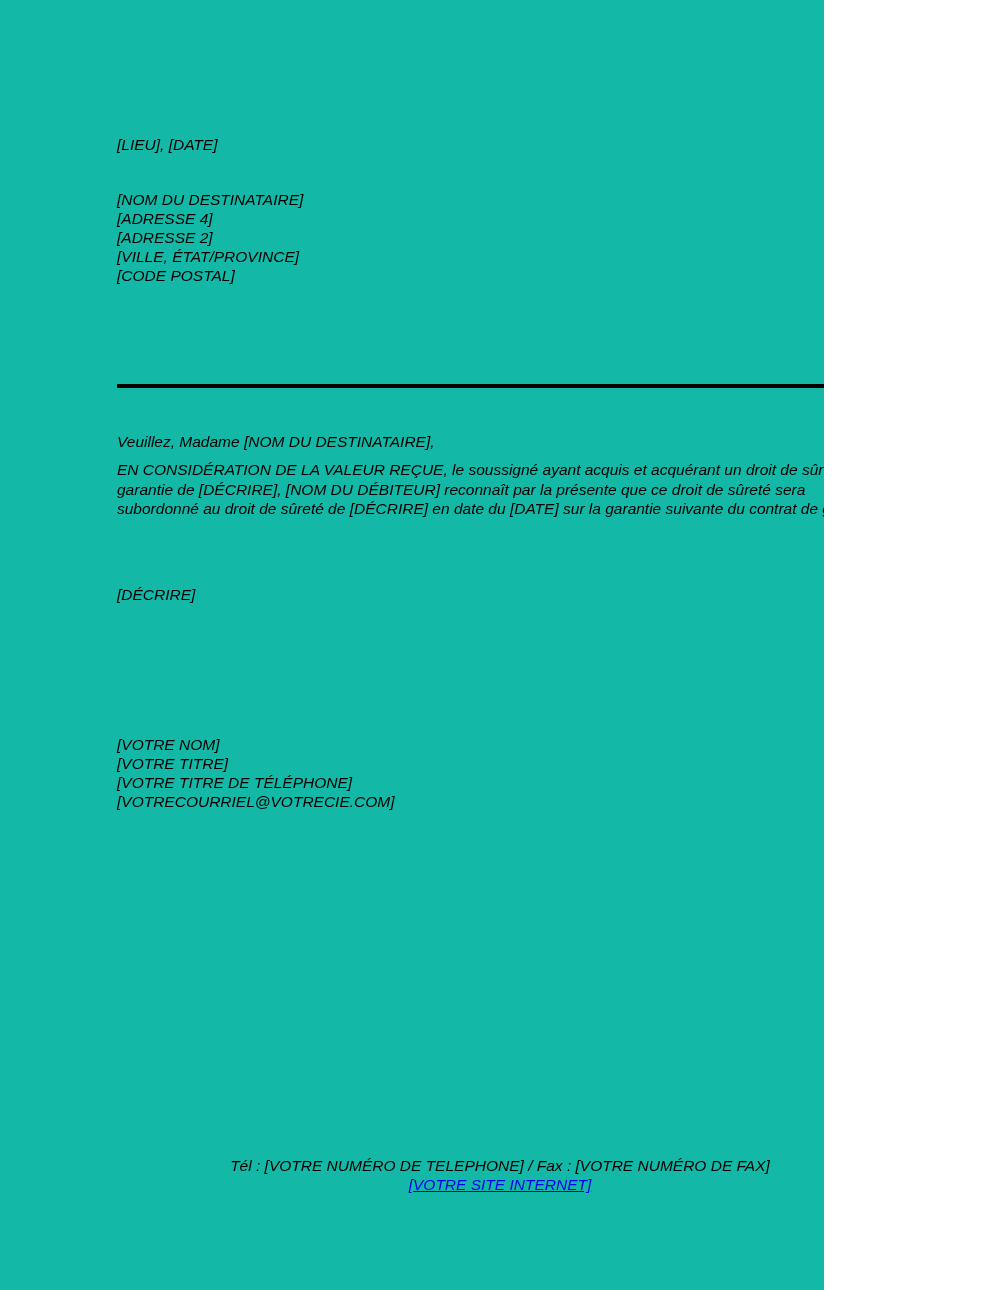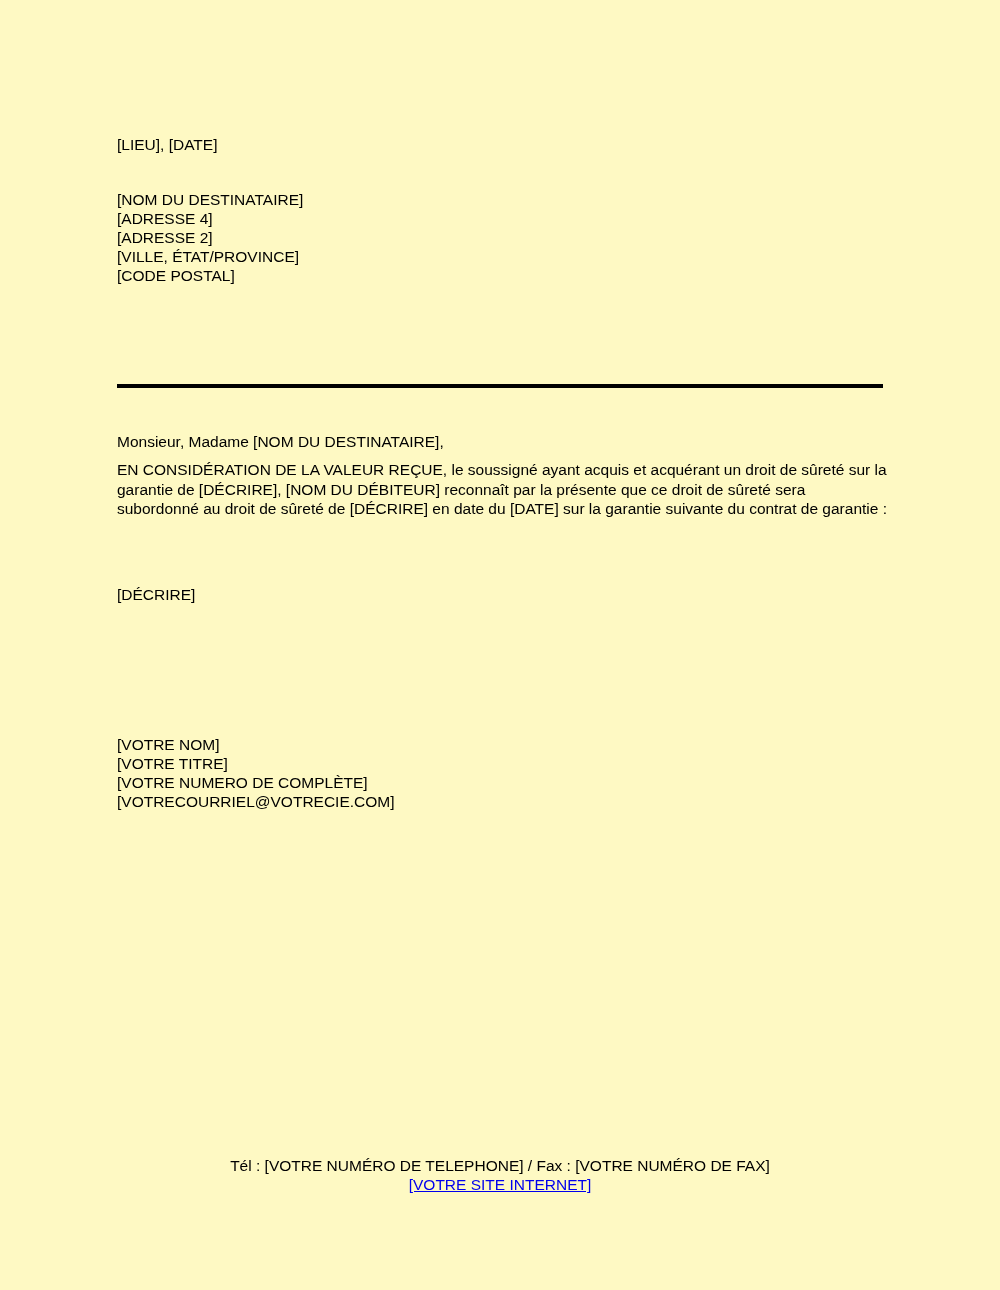--- a/index.html
+++ b/index.html
@@ -6,26 +6,27 @@
   html, body { background: #ffffff; }
   body {
     width: 1000px;
     height: 1290px;
     font-family: "Liberation Sans", "DejaVu Sans", sans-serif;
     color: #000000;
     position: relative;
   }
   .page {
     position: relative;
-    width: 1000px;
+    width: 824px;
     height: 1290px;
-    background: #fef9c3;
+    background: #14b8a6;
     overflow: hidden;
     font-size: 15.5px;
     line-height: 19px;
+    font-style: italic;
   }
   .abs { position: absolute; }
   .date-line        { left: 117px; top: 135px; }
   .recipient-block  { left: 117px; top: 190px; }
   .subject-wrap     { left: 117px; top: 377px; width: 766px; }
   .subject-line     { font-weight: bold; }
   .subject-rule     { height: 4px; background: #000000; margin-top: 7px; width: 766px; }
   .salutation       { left: 117px; top: 432px; }
   .body-paragraph   { left: 117px; top: 460px; width: 772px; line-height: 19.6px; }
   .describe-line    { left: 117px; top: 585px; }
@@ -52,31 +53,31 @@
     <div>[ADRESSE 4]</div>
     <div>[ADRESSE 2]</div>
     <div>[VILLE, ÉTAT/PROVINCE]</div>
     <div>[CODE POSTAL]</div>
   </div>
 
   <div class="abs subject-wrap">
     <div class="subject-rule"></div>
   </div>
 
-  <div class="abs salutation">Monsieur, Madame [NOM DU DESTINATAIRE],</div>
+  <div class="abs salutation">Veuillez, Madame [NOM DU DESTINATAIRE],</div>
 
   <div class="abs body-paragraph">EN CONSIDÉRATION DE LA VALEUR REÇUE, le soussigné ayant acquis et acquérant un droit de sûreté sur la garantie de [DÉCRIRE], [NOM DU DÉBITEUR] reconnaît par la présente que ce droit de sûreté sera subordonné au droit de sûreté de [DÉCRIRE] en date du [DATE] sur la garantie suivante du contrat de garantie :</div>
 
   <div class="abs describe-line">[DÉCRIRE]</div>
 
 
   <div class="abs signature-block">
     <div>[VOTRE NOM]</div>
     <div>[VOTRE TITRE]</div>
-    <div>[VOTRE NUMERO DE COMPLÈTE]</div>
+    <div>[VOTRE TITRE DE TÉLÉPHONE]</div>
     <div>[VOTRECOURRIEL@VOTRECIE.COM]</div>
   </div>
 
   <div class="abs footer-block">
     <div>Tél : [VOTRE NUMÉRO DE TELEPHONE] / Fax : [VOTRE NUMÉRO DE FAX]</div>
     <div>
       <a class="website-link">[VOTRE SITE INTERNET]</a>
     </div>
   </div>
 

